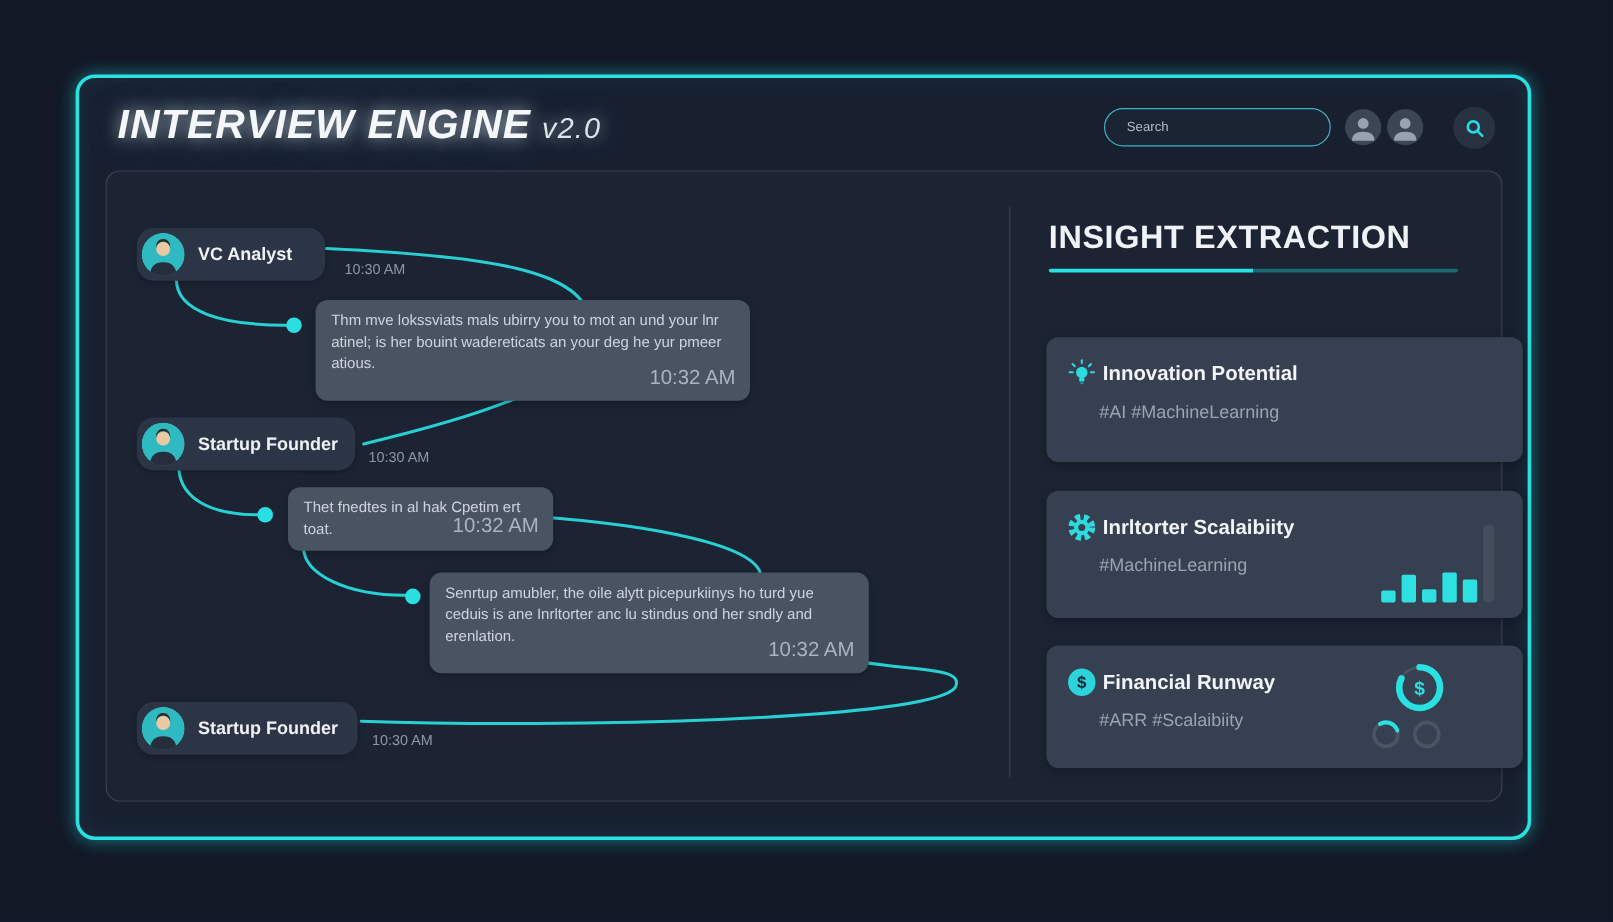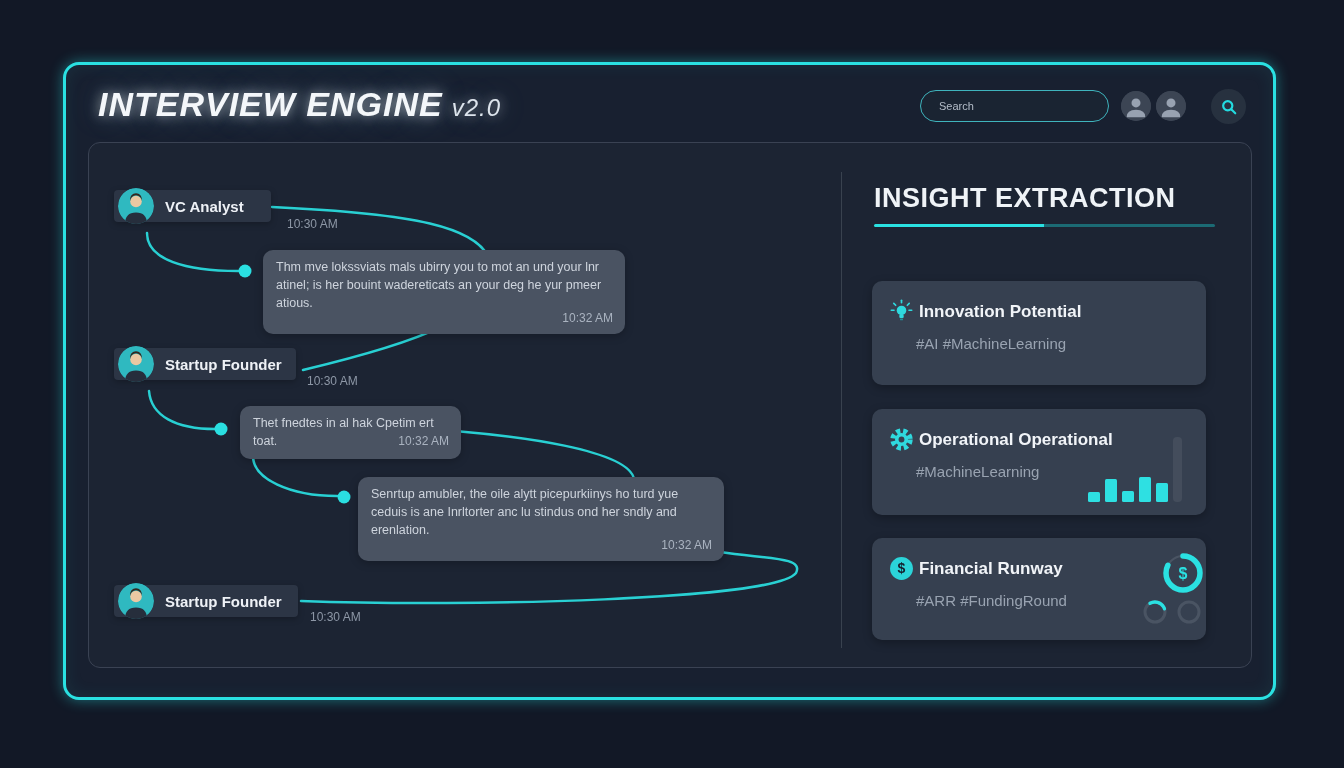--- a/index.html
+++ b/index.html
@@ -48,47 +48,47 @@
   
   .panel {
     position:absolute; left:88px; top:142px; width:1164px; height:526px;
     border:1px solid #3a4253; border-radius:12px; background:#1c2433; z-index:1;
   }
   .divider { position:absolute; left:841px; top:172px; width:1px; height:476px; background:#39424f; z-index:1; }
   
   .flow-svg { position:absolute; left:0; top:0; width:1344px; height:768px; z-index:2; pointer-events:none; }
   
   .pill {
-    position:absolute; z-index:3; height:32px; border-radius:4px;
+    position:absolute; z-index:3; height:44px; border-radius:14px;
     background:#2c3545; display:flex; align-items:center; padding-left:4px;
     box-shadow:0 2px 6px rgba(0,0,0,.25);
   }
   .pill .avatar { width:36px; height:36px; border-radius:50%; overflow:hidden; flex:0 0 36px; }
   .pill .label { margin-left:11px; font-size:15px; font-weight:600; color:#eef1f6; white-space:nowrap; }
   .ts { position:absolute; z-index:3; font-size:12px; color:#8d97a6; white-space:nowrap; }
   
   .bubble {
     position:absolute; z-index:3; background:#4a5362; border-radius:10px;
     padding:9px 13px 22px 13px; color:#ced4dd; font-size:12.5px; line-height:1.42;
     box-shadow:0 2px 8px rgba(0,0,0,.25);
   }
-  .bubble .btime { position:absolute; right:12px; bottom:7px; font-size:12px; color:#aab3c0; }
+  .bubble .btime { position:absolute; right:12px; bottom:7px; font-size:17px; color:#aab3c0; }
   .bubble.b2 { padding-bottom:8px; }
   .bubble.b2 .btime { bottom:8px; }
   
   .insight-title {
     position:absolute; left:874px; top:183px; z-index:3;
     font-size:27px; font-weight:700; letter-spacing:.5px; color:#eff3f7; white-space:nowrap;
   }
   .insight-underline {
     position:absolute; left:874px; top:224px; width:341px; height:3px; z-index:3;
     background:linear-gradient(to right, #2ae1e2 0 50%, #1b6a74 50% 100%); border-radius:2px;
   }
   .card {
-    position:absolute; left:872px; width:334px; z-index:3;
+    position:absolute; left:872px; width:397px; z-index:3;
     background:#364050; border-radius:10px; cursor:pointer;
     box-shadow:0 3px 10px rgba(0,0,0,.28);
   }
   .card.c1 { top:281px; height:104px; }
   .card.c2 { top:409px; height:106px; }
   .card.c3 { top:538px; height:102px; }
   .card .cicon { position:absolute; left:17px; top:18px; width:25px; height:25px; }
   .card .ctitle { position:absolute; left:47px; top:21px; font-size:17px; font-weight:700; color:#f1f4f8; white-space:nowrap; }
   .card .ctags { position:absolute; left:44px; top:54px; font-size:15px; color:#99a3b1; white-space:nowrap; }
   
@@ -229,41 +229,41 @@
 </div>
 
 <div class="card c2">
   <span class="cicon">
     <svg viewBox="0 0 24 24" width="25" height="25">
       <circle cx="12" cy="12" r="8" fill="none" stroke="#2fd9de" stroke-width="5.5" stroke-dasharray="3.8 2.7"></circle>
       <circle cx="12" cy="12" r="6.2" fill="#2fd9de"></circle>
       <circle cx="12" cy="12" r="2.8" fill="#364050"></circle>
     </svg>
   </span>
-  <span class="ctitle">Operational Operational</span>
+  <span class="ctitle">Inrltorter Scalaibiity</span>
   <span class="ctags">#MachineLearning</span>
   <div class="mini-bars">
       <div class="bar" style="height: 10px;"></div>
       <div class="bar" style="height: 23px;"></div>
       <div class="bar" style="height: 11px;"></div>
       <div class="bar" style="height: 25px;"></div>
       <div class="bar" style="height: 19px;"></div>
       <div class="bar gray" style="height: 65px;"></div>
     </div>
 </div>
 
 <div class="card c3">
   <span class="cicon">
     <svg viewBox="0 0 24 24" width="25" height="25">
       <circle cx="12" cy="12" r="11" fill="#2bd4d9"></circle>
       <text x="12" y="16.8" text-anchor="middle" font-size="13.5" font-weight="bold" fill="#15202e" font-family="Liberation Sans, sans-serif">$</text>
     </svg>
   </span>
   <span class="ctitle">Financial Runway</span>
-  <span class="ctags">#ARR #FundingRound</span>
+  <span class="ctags">#ARR #Scalaibiity</span>
 
   <span class="donut-main">
     <svg viewBox="0 0 48 48" width="48" height="48">
       <circle cx="24" cy="24" r="17" fill="none" stroke="#4a5463" stroke-width="2"></circle>
       <circle cx="24" cy="24" r="17" fill="none" stroke="#2ae1e2" stroke-width="5.5" stroke-linecap="round" transform="rotate(-90 24 24)" stroke-dasharray="87.58760318208344 106.81415022205297"></circle>
       <text x="24" y="30" text-anchor="middle" font-size="16" font-weight="bold" fill="#2ae1e2" font-family="Liberation Sans, sans-serif">$</text>
     </svg>
   </span>
   <span class="ring-sm r1">
     <svg viewBox="0 0 26 26" width="26" height="26">

